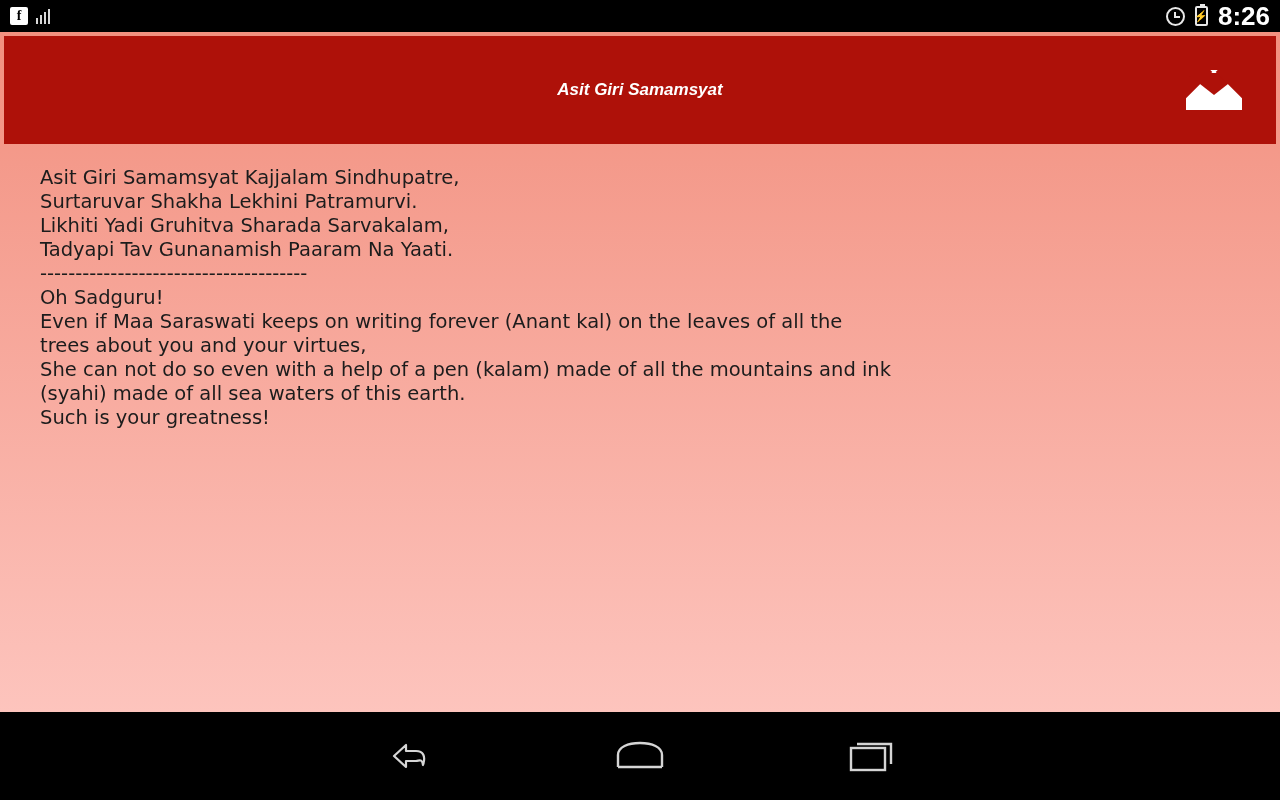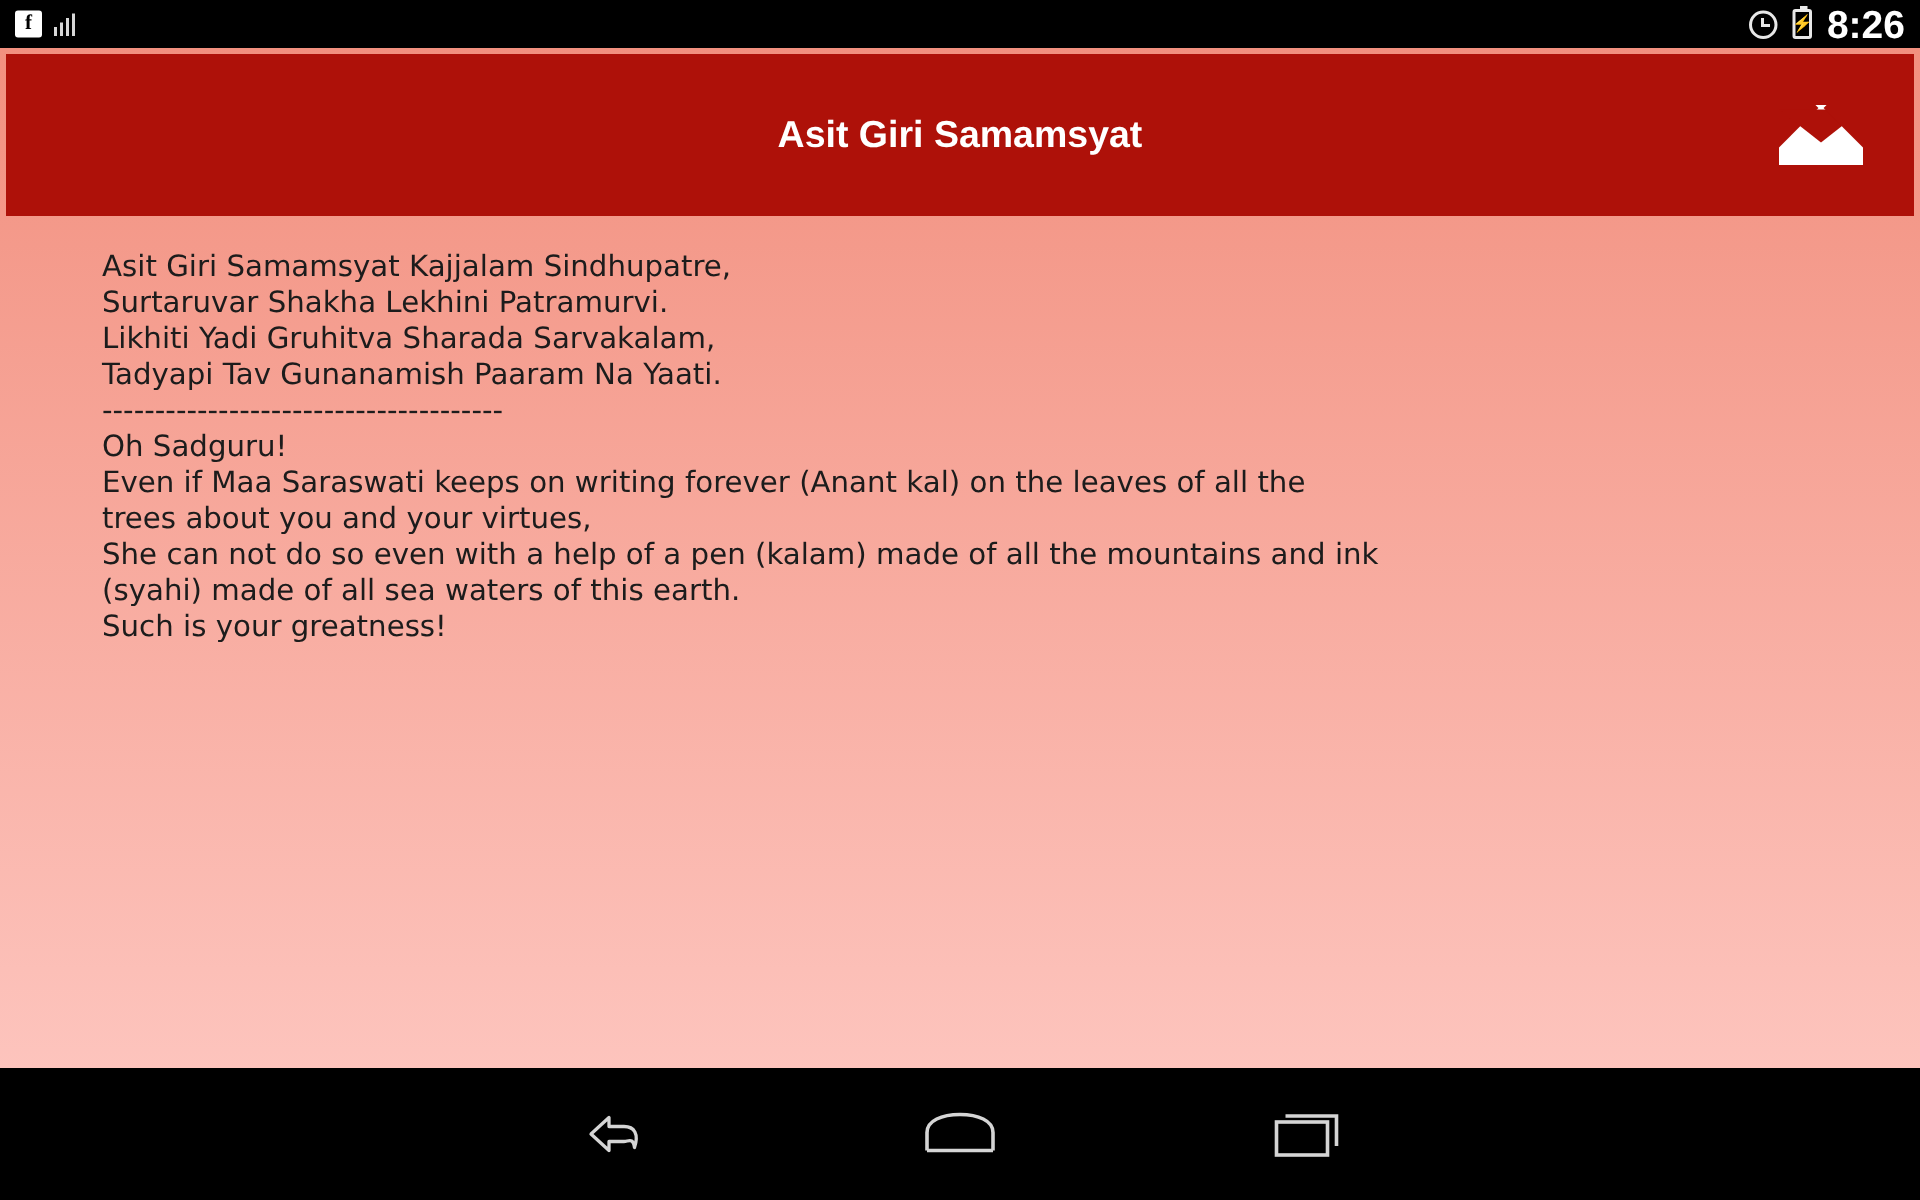--- a/index.html
+++ b/index.html
@@ -129,23 +129,24 @@
     margin: 4px 4px 0 4px;
     background: #ae1109;
     display: flex;
     align-items: center;
     justify-content: center;
     position: relative;
     box-sizing: border-box;
   }
   .app-title {
     color: #ffffff;
-    font-size: 25px;
+    font-size: 17px;
     font-weight: bold;
     text-align: left;
+    font-style: italic;
   }
   .mail-btn {
     position: absolute;
     right: 32px;
     top: 50%;
     transform: translateY(-50%);
     width: 60px;
     height: 44px;
     display: flex;
     align-items: center;
@@ -182,25 +183,24 @@
     top: 3px;
     width: 0;
     height: 0;
     transform: translateX(-50%);
     border-left: 28px solid transparent;
     border-right: 28px solid transparent;
     border-top: 22px solid #ae1109;
   }
 
   .content-area {
-    padding: 22px 24px 0 24px;
+    padding: 22px 24px 0 40px;
     box-sizing: border-box;
     height: calc(100% - 112px);
     overflow: hidden;
-    margin-left: 44px;
   }
   .poem-text {
     color: #1c1c1c;
     font-size: 19.5px;
     line-height: 24px;
     white-space: pre-wrap;
     font-family: "DejaVu Sans", sans-serif;
   }
 
   

